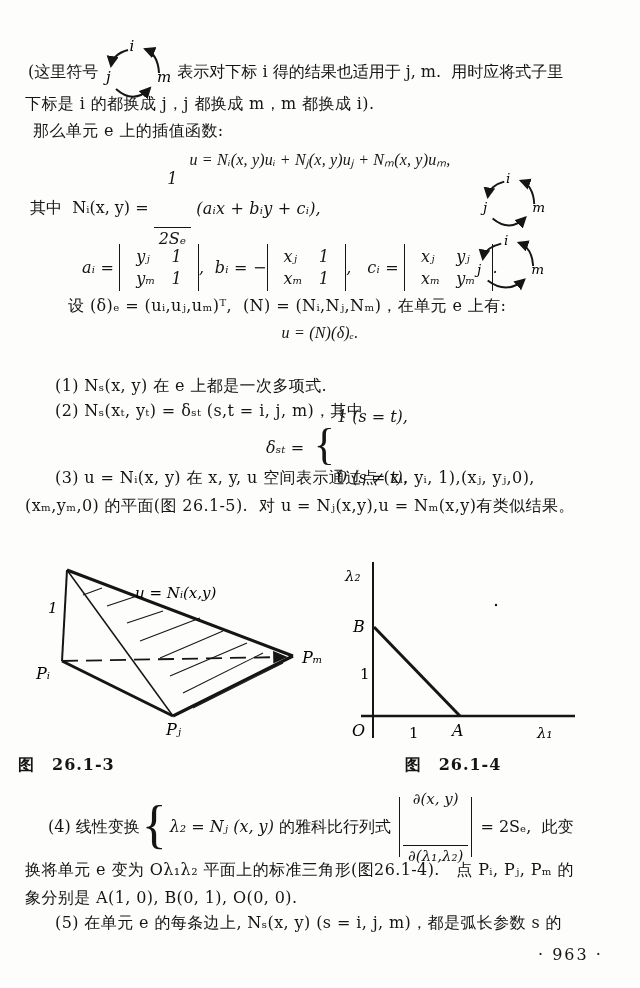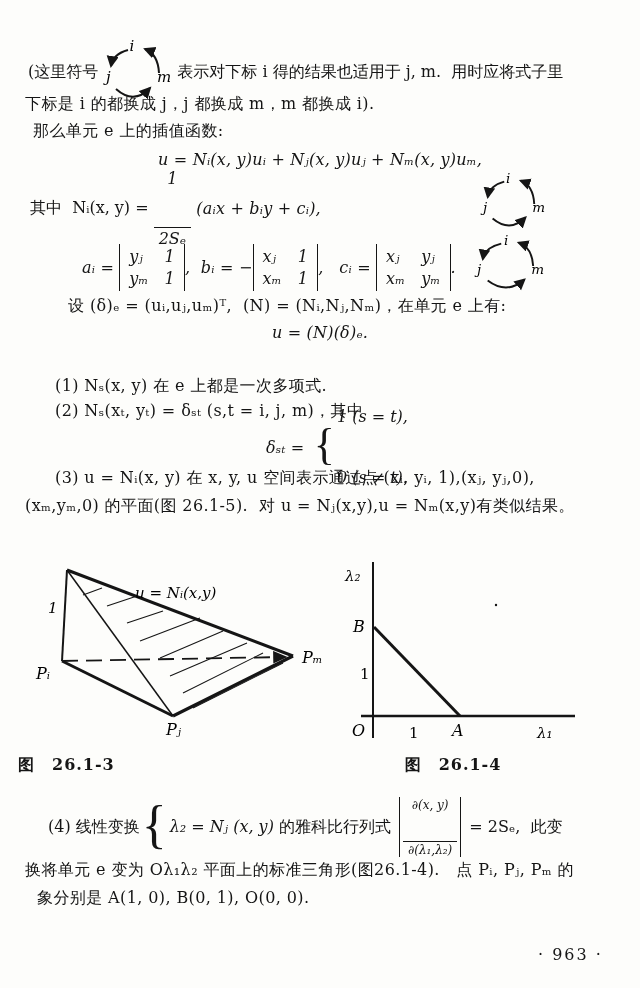--- a/index.html
+++ b/index.html
@@ -3,29 +3,29 @@
 <meta charset="utf-8">
 <style>
   html,body{margin:0;padding:0;background:#e8e8e6;}
   .page{
     position:relative;width:640px;height:988px;margin:0 auto;
     background:#fdfdfb;color:#151515;overflow:hidden;
     font-family:"DejaVu Serif","Liberation Serif",serif;
     font-size:16px;
   }
   .t{position:absolute;white-space:pre;letter-spacing:0.4px;line-height:1.2;}
-  .center{left:0;width:640px;text-align:center;}
+  .center{left:0;width:640px;text-align:center;font-family:Liberation Serif, serif;}
   .math{font-style:italic;letter-spacing:0.2px;}
   .row{position:absolute;display:flex;align-items:center;white-space:pre;}
   .frac{display:inline-block;text-align:center;vertical-align:middle;font-style:italic;}
   .frac .num{display:block;padding:0 5px 1px;}
   .frac .den{display:block;border-top:1.5px solid #151515;padding:1px 5px 0;}
   .det{display:inline-grid;grid-template-columns:auto auto;column-gap:16px;row-gap:3px;
        border-left:1.7px solid #151515;border-right:1.7px solid #151515;
-       padding:3px 9px;font-style:italic;align-items:center;}
+       padding:3px 16px;font-style:italic;align-items:center;}
   .det span{display:block;}
   .brace{font-family:"Liberation Serif","DejaVu Serif",serif;font-weight:400;line-height:0.95;}
   .sys .r{font-style:italic;line-height:1.55;}
   .jbar{align-self:stretch;border-left:1.7px solid #151515;margin:2px 3px;}
   .cases-col div{font-style:italic;line-height:1.45;}
   .caption{position:absolute;font-weight:bold;letter-spacing:1px;}
   .pageno{position:absolute;letter-spacing:2px;}
   svg text{font-family:"DejaVu Serif","Liberation Serif",serif;}
   .figlab{font-style:italic;}
 </style>
@@ -189,26 +189,27 @@
   <div class="caption" style="top:755px;left:328px;width:250px;text-align:center;">图　26.1-4</div>
 
   <div class="row" style="top:795px;left:48px;height:64px;">
     <span>(4) 线性变换</span>
     <span class="brace" style="font-size:52px;margin:0 3px 5px 2px;">{</span>
     <span class="sys">
       <div class="r">λ₂ = Nⱼ (x, y)</div>
     </span>
     <span> 的雅科比行列式 </span>
     <span class="jbar"></span>
-    <span class="frac" style="font-size:12px;">
+    <span class="frac" style="font-size:15px;">
       <span class="num">∂(x, y)</span>
       <span class="den">∂(λ₁,λ₂)</span>
     </span>
     <span class="jbar"></span>
     <span> = 2Sₑ,  此变</span>
   </div>
 
   <div class="t" style="top:860px;left:25px;">换将单元 e 变为 Oλ₁λ₂ 平面上的标准三角形(图26.1-4).   点 Pᵢ, Pⱼ, Pₘ 的</div>
-  <div class="t" style="top:888px;left:25px;margin-left:12px;">象分别是 A(1, 0), B(0, 1), O(0, 0).</div>
+  <div class="t" style="top:888px;left:25px;">象分别是 A(1, 0), B(0, 1), O(0, 0).</div>
+  <div class="t" style="top:913px;left:55px;">(5) 在单元 e 的每条边上, Nₛ(x, y) (s = i, j, m)，都是弧长参数 s 的</div>
 
   <div class="pageno" style="top:945px;left:538px;">· 963 ·</div>
 
 </div>
 
 </body></html>

